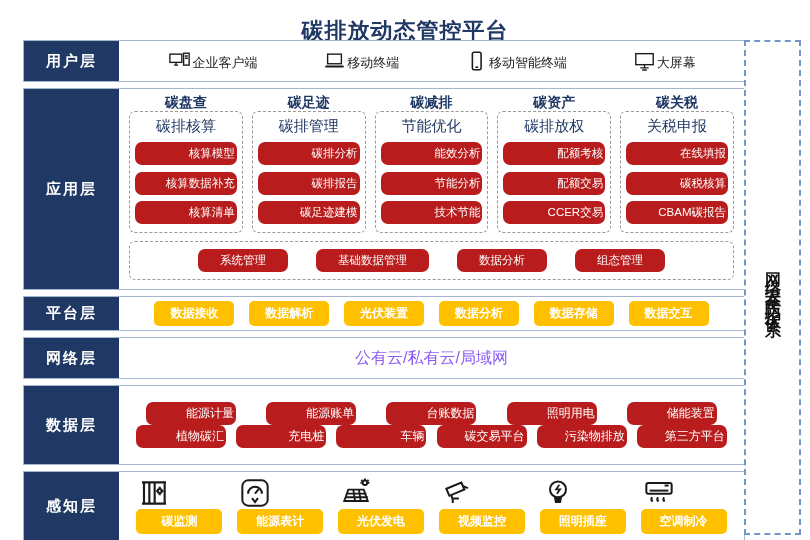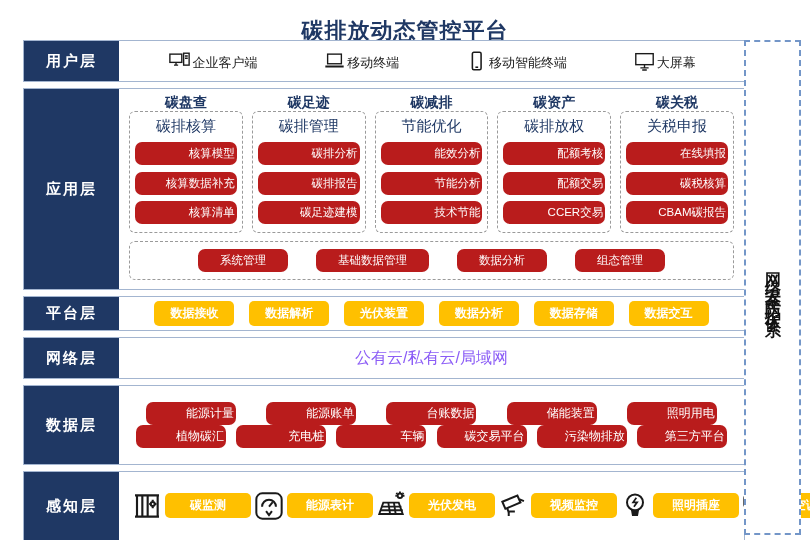--- a/index.html
+++ b/index.html
@@ -36,21 +36,21 @@
   .layer.network{height:42px}
   .network-body{display:flex;align-items:center;justify-content:center;font-size:16px;color:#8b5cf6;height:100%}
   
   .layer.data{height:80px}
   .data-body{display:flex;flex-direction:column;justify-content:center;padding:0 12px;height:100%}
   .data-row{display:flex;justify-content:space-around}
   .data-row .chip-navy{width:90px;font-size:12px;border-radius:7px}
   
   .layer.perception{height:71px}
   .perc-body{display:flex;justify-content:space-around;align-items:stretch;padding:5px 10px 7px;height:100%}
-  .perc-item{display:flex;flex-direction:row;align-items:center;justify-content:space-between}
+  .perc-item{display:flex;flex-direction:column;justify-content:space-between}
   .perc-item .picon{width:36px;height:34px;display:flex;align-items:center;justify-content:center}
   .perc-item .picon svg{width:34px;height:32px}
   .perc-item .chip-yellow{width:86px;font-weight:bold}
   
   .security-bar{position:absolute;left:744px;top:40px;width:57px;height:495px;border:2px dashed #7396C8;background:#fff;display:flex;align-items:center;justify-content:center}
   .security-text{writing-mode:vertical-rl;text-orientation:upright;font-size:16px;font-weight:bold;color:#111;letter-spacing:7px}
 </style>
 </head>
 <body>
 
@@ -186,22 +186,22 @@
     <div class="layer-body network-body">公有云/私有云/局域网</div>
   </section>
 
   <section class="layer data">
     <div class="layer-label">数据层</div>
     <div class="layer-body data-body">
         <div class="data-row">
           <div class="chip-navy">能源计量</div>
           <div class="chip-navy">能源账单</div>
           <div class="chip-navy">台账数据</div>
+          <div class="chip-navy">照明用电</div>
           <div class="chip-navy">储能装置</div>
-          <div class="chip-navy">照明用电</div>
         </div>
         <div class="data-row">
           <div class="chip-navy">植物碳汇</div>
           <div class="chip-navy">充电桩</div>
           <div class="chip-navy">车辆</div>
           <div class="chip-navy">碳交易平台</div>
           <div class="chip-navy">污染物排放</div>
           <div class="chip-navy">第三方平台</div>
         </div>
       </div>

